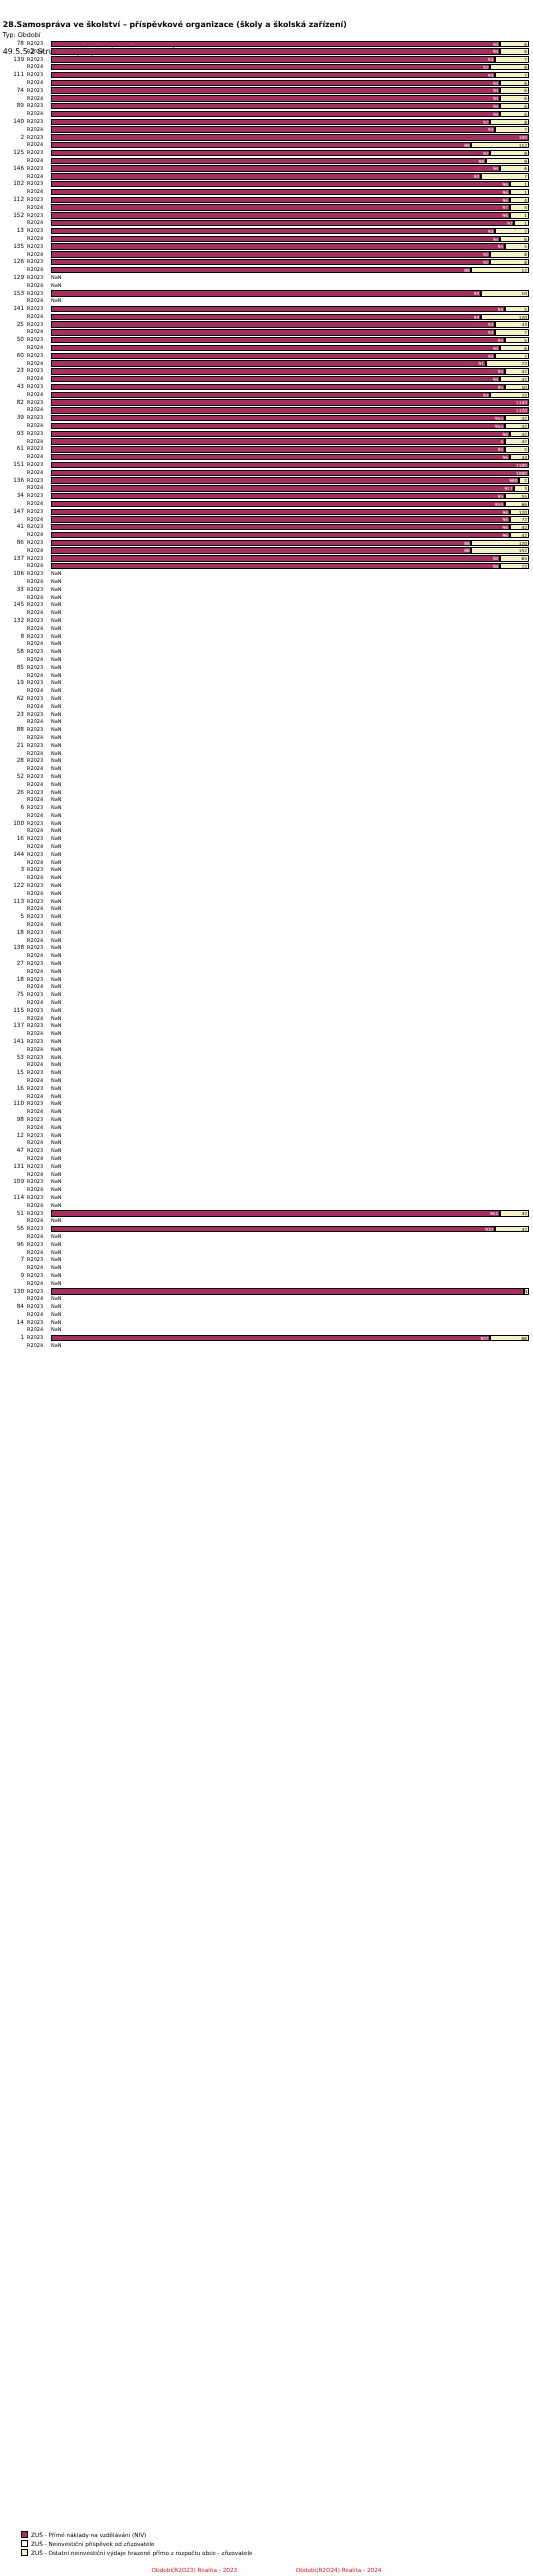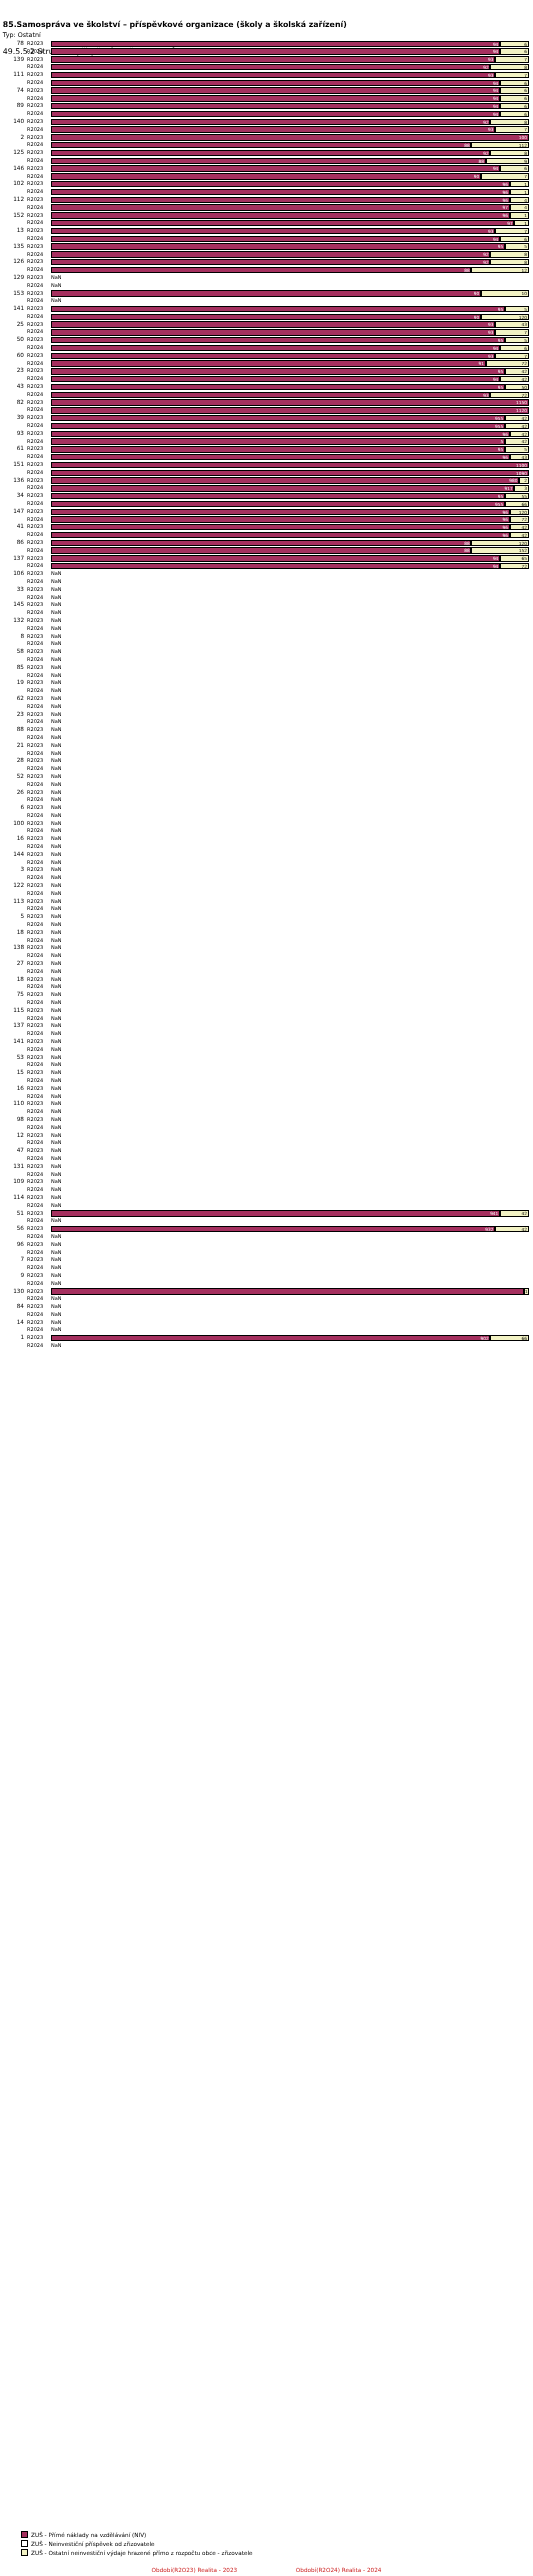--- a/index.html
+++ b/index.html
@@ -29,25 +29,25 @@
   .sw3{background:#f2f2c4;}
   .foot{position:absolute;left:0;bottom:2.8px;width:533px;font-size:5.7px;color:#cc2222;text-align:center;}
   .foot span{margin:0 28.4px;}
 </style>
 </head>
 <body>
 
 <div id="page">
 
   <div class="hdr">
-    <div class="l1">85.Samospráva ve školství – příspěvkové organizace (školy a školská zařízení)</div>
+    <div class="l1">28.Samospráva ve školství – příspěvkové organizace (školy a školská zařízení)</div>
     <div class="l2">49.5.5.2 Struktura příspěvků na činnost ZUŠ v %</div>
   </div>
 
-  <div class="typ">Typ: Ostatní</div>
+  <div class="typ">Typ: Období</div>
 
   <div class="chart" id="chart">
       <div class="grp">
         <div class="glabel" style="top: 0px;">78</div>
         <div class="row">
           <div class="ylabel">R2023</div>
           <div class="track">
             <div class="seg s1" style="left: 0%; width: 94%;">
               <div class="vlab w" style="left: 0px; right: 0px;">94</div>
             </div>

